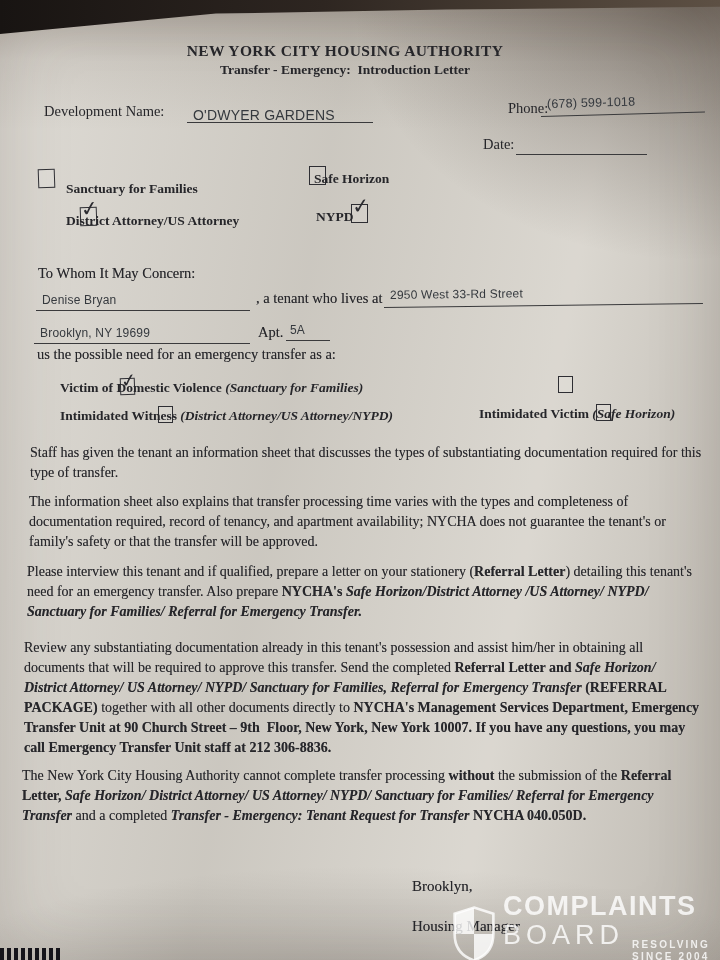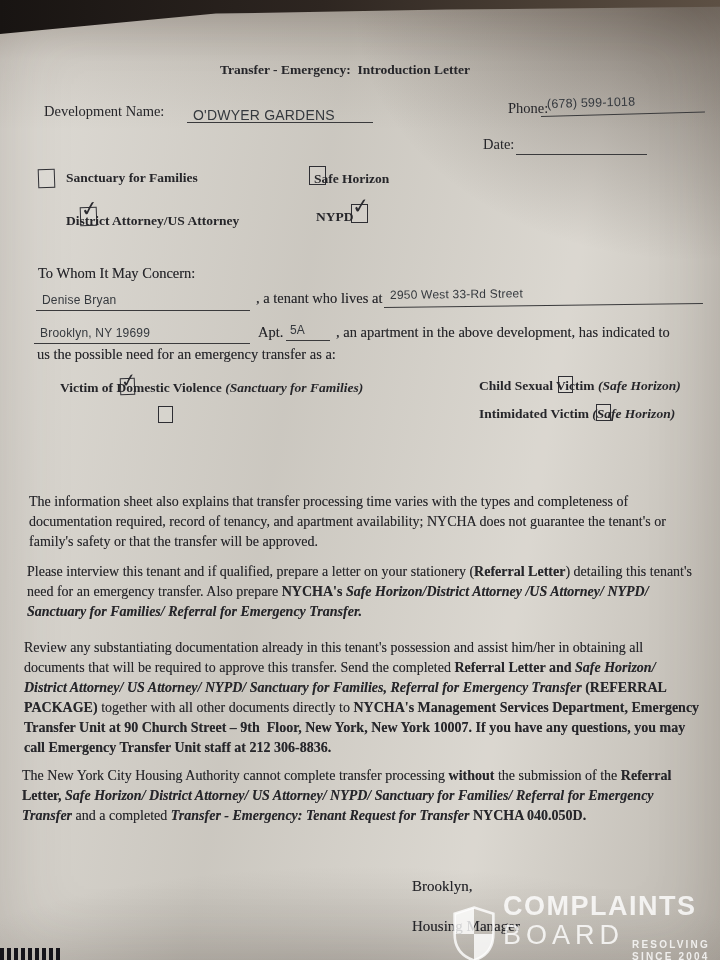--- a/index.html
+++ b/index.html
@@ -48,38 +48,39 @@
     background:repeating-linear-gradient(90deg,#15141a 0 4px, rgba(21,20,26,0) 4px 7px);
     filter:blur(0.4px);}
 </style>
 </head>
 <body>
 
 <div class="photo">
   <div class="top-band"></div>
 
   
+  <div class="abs title">NEW YORK CITY HOUSING AUTHORITY</div>
   <div class="abs subtitle">Transfer - Emergency:  Introduction Letter</div>
 
   
   <span class="abs lbl" style="left:44px;top:103px">Development Name:</span>
   <span class="abs fill" style="left:193px;top:107px">O'DWYER GARDENS</span>
   <div class="abs uline" style="left:187px;top:122px;width:186px"></div>
 
   <span class="abs lbl" style="left:508px;top:100px">Phone:</span>
   <span class="abs fill tilt" style="left:547px;top:97px;font-size:12.5px">(678) 599-1018</span>
   <div class="abs uline tilt" style="left:541px;top:116px;width:164px"></div>
 
   <span class="abs lbl" style="left:483px;top:136px">Date:</span>
   <span class="abs fill" style="left:520px;top:139px"></span>
   <div class="abs uline" style="left:516px;top:154px;width:131px"></div>
 
   
   <span class="abs box t1" style="left:38px;top:169px"></span>
-  <span class="abs cb-label" style="left:66px;top:170px">Sanctuary for Families</span>
+  <span class="abs cb-label" style="left:66px;top:181px">Sanctuary for Families</span>
 
   <span class="abs box" style="left:288px;top:166px"></span>
   <span class="abs cb-label" style="left:314px;top:171px">Safe Horizon</span>
 
   <span class="abs box t1" style="left:38px;top:207px">
     <span class="check">✓</span>
   </span>
   <span class="abs cb-label" style="left:66px;top:213px">District Attorney/US Attorney</span>
 
   <span class="abs box" style="left:288px;top:204px">
@@ -94,38 +95,38 @@
   <div class="abs uline" style="left:36px;top:310px;width:214px"></div>
   <span class="abs lbl body-text" style="left:256px;top:290px">, a tenant who lives at</span>
   <span class="abs fill tilt2" style="left:390px;top:288px;font-size:12px">2950 West 33-Rd Street</span>
   <div class="abs uline tilt2" style="left:384px;top:307px;width:319px"></div>
 
   <span class="abs fill" style="left:40px;top:326px;font-size:12px">Brooklyn, NY 19699</span>
   <div class="abs uline" style="left:34px;top:343px;width:216px"></div>
   <span class="abs lbl body-text" style="left:258px;top:324px">Apt.</span>
   <span class="abs fill" style="left:290px;top:323px;font-size:12px">5A</span>
   <div class="abs uline" style="left:286px;top:340px;width:44px"></div>
-  <span class="abs lbl body-text" style="left:336px;top:324px">, an apartment in the above development, has indicated to</span>
   <span class="abs lbl body-text" style="left:37px;top:346px">us the possible need for an emergency transfer as a:</span>
 
   
   <span class="abs box sm t1" style="left:36px;top:376px">
     <span class="check" style="font-size:19px;top:-8px">✓</span>
   </span>
   <span class="abs cb-label" style="left:60px;top:380px"><span>Victim of Domestic Violence </span><span class="bi">(Sanctuary for Families)</span></span>
 
   <span class="abs box sm" style="left:455px;top:374px"></span>
-  <span class="abs cb-label" style="left:479px;top:378px"><span>Child Sexual Victim </span><span class="bi">(Safe Horizon)</span></span>
 
   <span class="abs box sm" style="left:36px;top:404px"></span>
+  <span class="abs cb-label" style="left:60px;top:408px"><span>Intimidated Witness </span><span class="bi">(District Attorney/US Attorney/NYPD)</span></span>
 
   <span class="abs box sm" style="left:455px;top:402px"></span>
   <span class="abs cb-label" style="left:479px;top:406px"><span>Intimidated Victim </span><span class="bi">(Safe Horizon)</span></span>
 
   
+  <p class="par" style="left:30px;top:443px"><span>Staff has given the tenant an information sheet that discusses the types of substantiating documentation required for this type of transfer.</span></p>
 
   <p class="par" style="left:29px;top:492px"><span>The information sheet also explains that transfer processing time varies with the types and completeness of documentation required, record of tenancy, and apartment availability; NYCHA does not guarantee the tenant's or family's safety or that the transfer will be approved.</span></p>
 
   <p class="par" style="left:27px;top:562px"><span>Please interview this tenant and if qualified, prepare a letter on your stationery (</span><span class="b">Referral Letter</span><span>) detailing this tenant's need for an emergency transfer. Also prepare </span><span class="b">NYCHA's</span><span class="bi"> Safe Horizon/District Attorney /US Attorney/ NYPD/ Sanctuary for Families/ Referral for Emergency Transfer.</span></p>
 
   <p class="par" style="left:24px;top:638px"><span>Review any substantiating documentation already in this tenant's possession and assist him/her in obtaining all documents that will be required to approve this transfer. Send the completed </span><span class="b">Referral Letter and </span><span class="bi">Safe Horizon/ District Attorney/ US Attorney/ NYPD/ Sanctuary for Families, Referral for Emergency Transfer </span><span class="b">(REFERRAL PACKAGE)</span><span> together with all other documents directly to </span><span class="b">NYCHA's Management Services Department, Emergency Transfer Unit at 90 Church Street – 9th  Floor, New York, New York 10007. If you have any questions, you may call Emergency Transfer Unit staff at 212 306-8836.</span></p>
 
   <p class="par" style="left:22px;top:766px"><span>The New York City Housing Authority cannot complete transfer processing </span><span class="b">without</span><span> the submission of the </span><span class="b">Referral Letter, </span><span class="bi">Safe Horizon/ District Attorney/ US Attorney/ NYPD/ Sanctuary for Families/ Referral for Emergency Transfer</span><span> and a completed </span><span class="bi">Transfer - Emergency: Tenant Request for Transfer</span><span class="b"> NYCHA 040.050D.</span></p>
 
   

